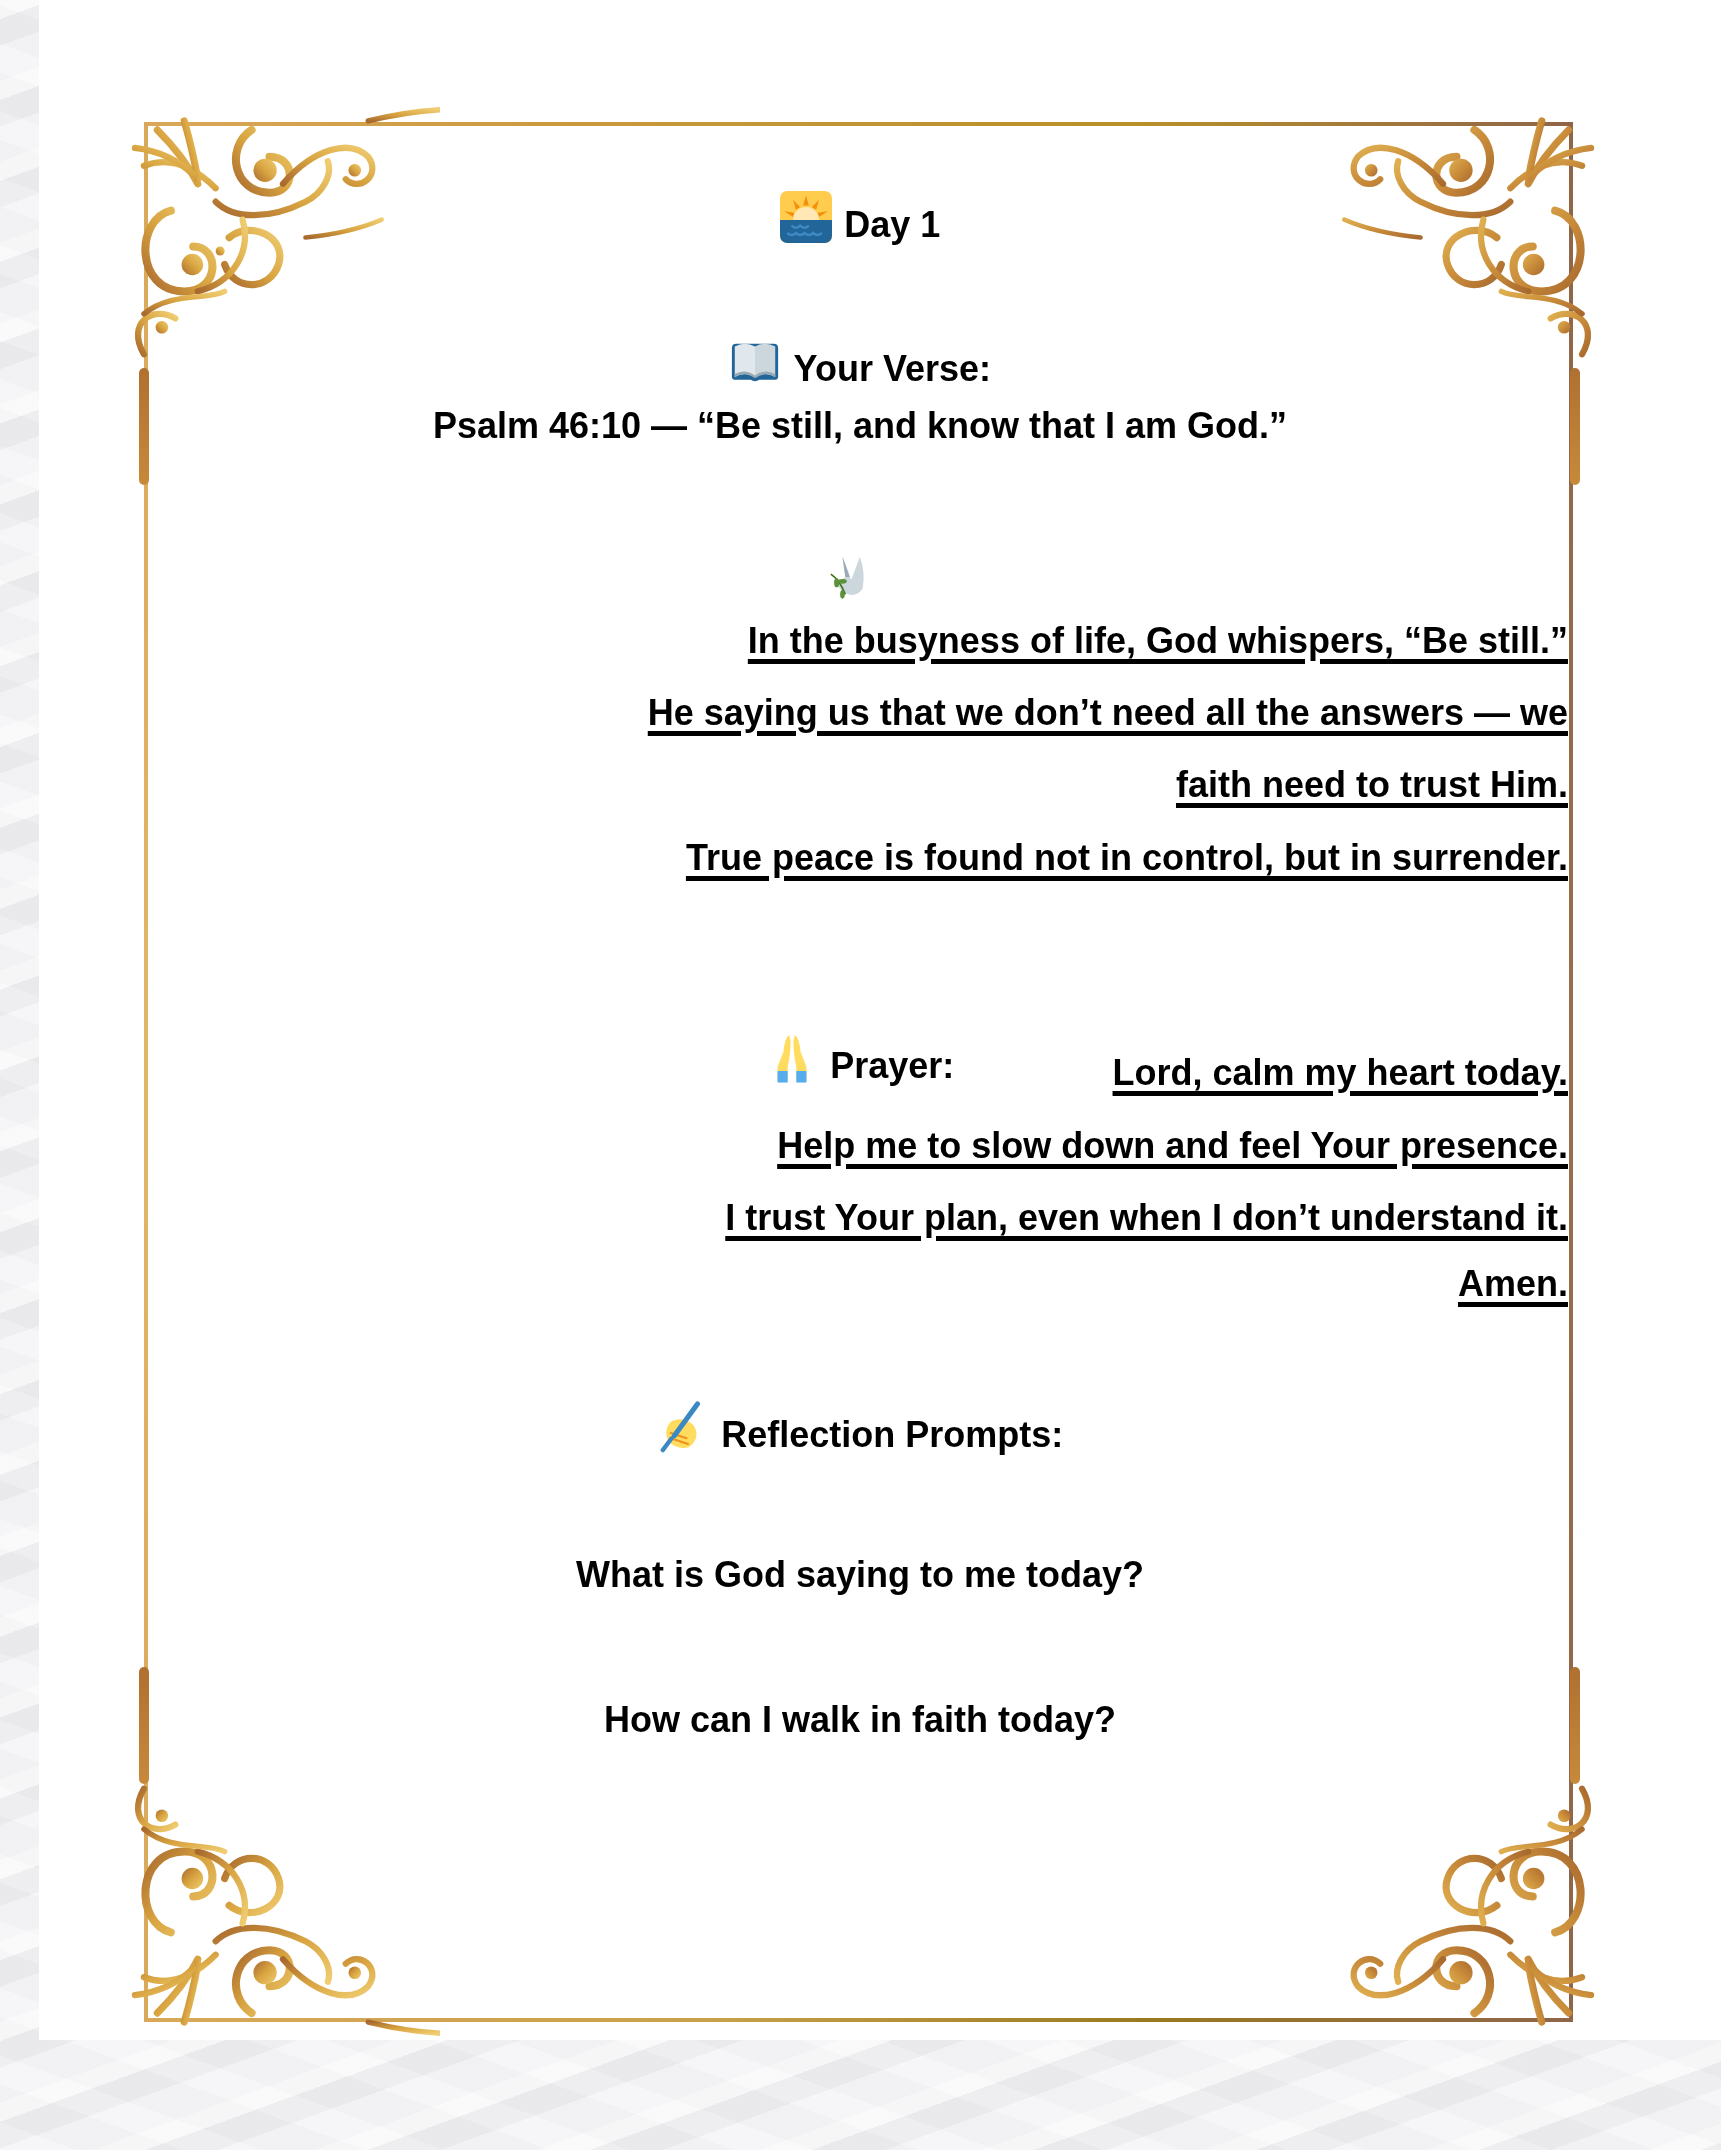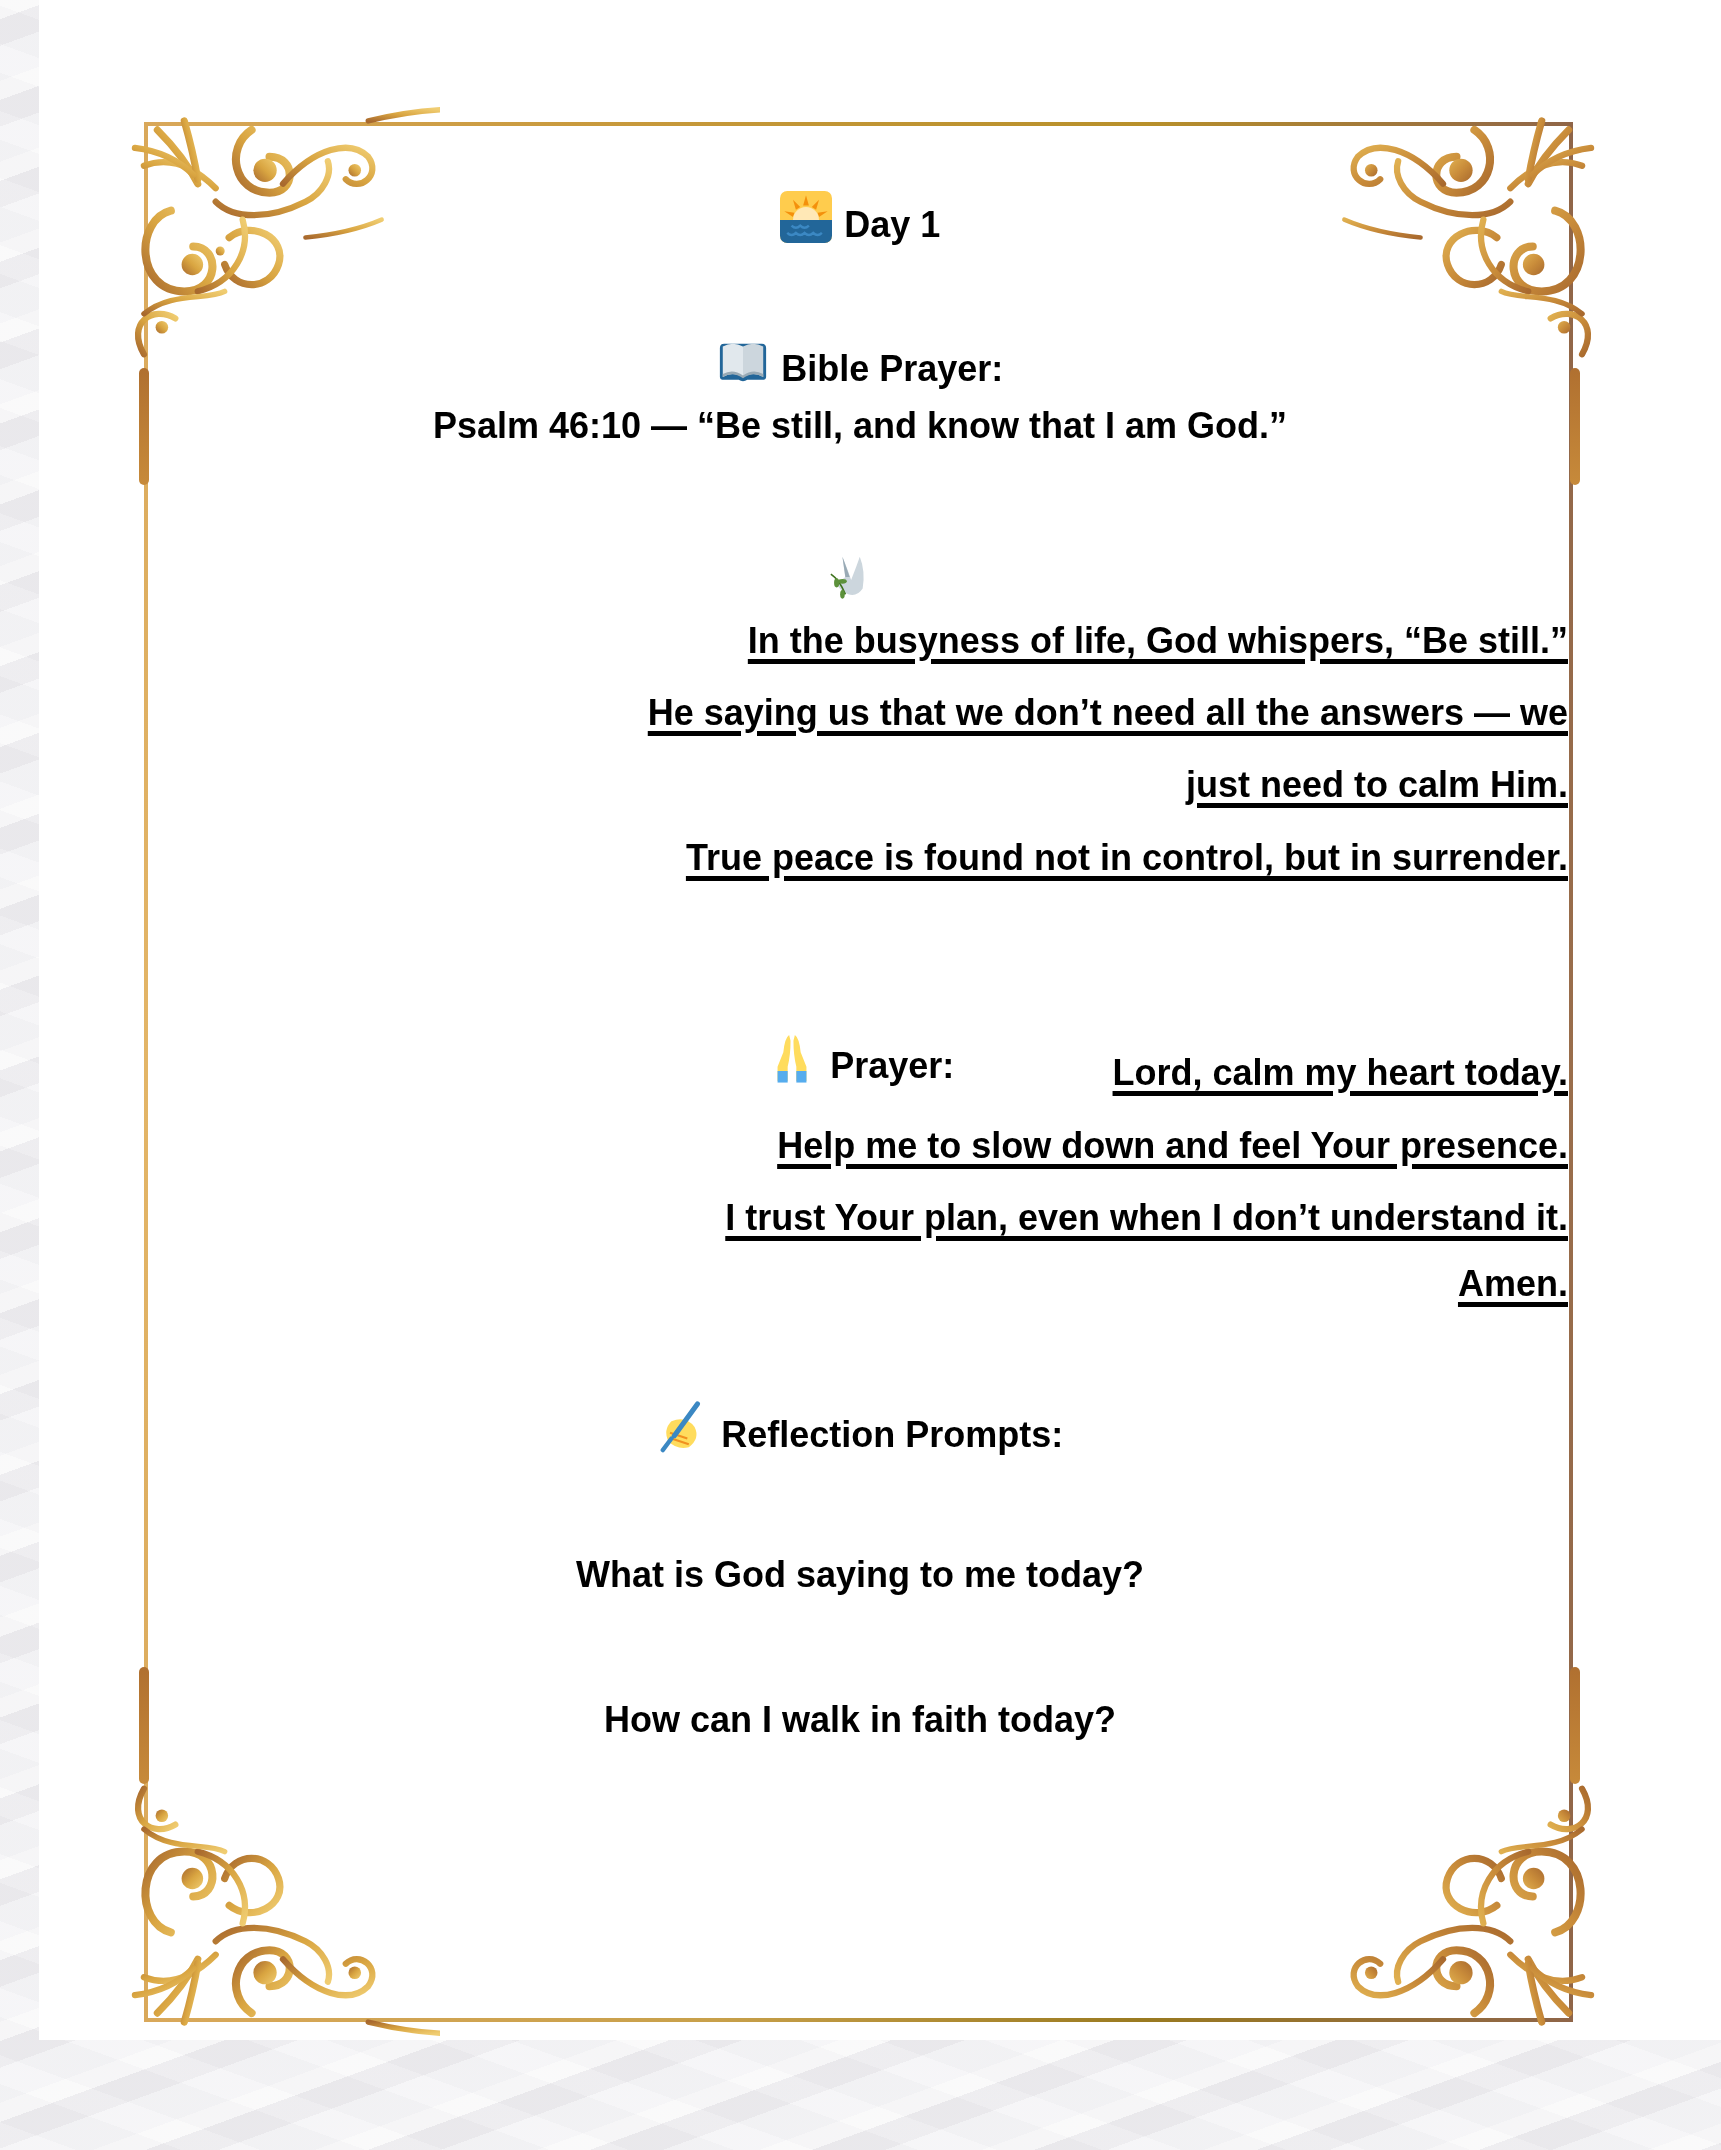--- a/index.html
+++ b/index.html
@@ -208,39 +208,39 @@
   </div>
 
   <div class="row" style="top:335px;">
     <span class="emoji">
       <svg viewBox="0 0 36 36">
         <path d="M2 9 Q2 6 5 6 H31 Q34 6 34 9 V29 Q34 31 31 31 H21 Q18 33 15 31 H5 Q2 31 2 29 Z" fill="#226699"></path>
         <path d="M4 8 Q11 4 18 8 V29 Q11 25 4 29 Z" fill="#e1e8ed"></path>
         <path d="M18 8 Q25 4 32 8 V29 Q25 25 18 29 Z" fill="#ccd6dd"></path>
         <path d="M4 27 Q11 23 18 28 Q25 23 32 27 V29 Q25 25 18 30 Q11 25 4 29 Z" fill="#99aab5"></path>
       </svg>
-    </span><span>Bible Prayer:</span>
+    </span><span>Your Verse:</span>
   </div>
   <div class="row" style="top:408px;">Psalm 46:10 — “Be still, and know that I am God.”</div>
 
   <div class="row" style="top:551px;">
     <span class="emoji">
       <svg viewBox="0 0 36 36">
         <path d="M10 4 Q14 14 16 20 Q20 10 22 4 Q26 14 24 26 Q20 32 14 30 Q8 28 6 22 Q10 20 12 18 Z" fill="#ccd6dd"></path>
         <path d="M10 4 Q13 12 15 18 L12 18 Z" fill="#99aab5"></path>
         <path d="M2 16 Q8 20 12 30" stroke="#3e721d" stroke-width="1.2" fill="none"></path>
         <ellipse cx="6" cy="22" rx="1.8" ry="3.2" fill="#5c913b"></ellipse>
         <ellipse cx="10" cy="21" rx="3" ry="1.6" fill="#5c913b"></ellipse>
         <ellipse cx="10" cy="30" rx="1.6" ry="3" fill="#5c913b"></ellipse>
       </svg>
     </span>
   </div>
   <div class="row italic" style="top:623px;">In the busyness of life, God whispers, “Be still.”</div>
   <div class="row italic" style="top:695px;">He saying us that we don’t need all the answers — we</div>
-  <div class="row italic" style="top:767px;">just need to calm Him.</div>
+  <div class="row italic" style="top:767px;">faith need to trust Him.</div>
   <div class="row italic" style="top:840px;">True peace is found not in control, but in surrender.</div>
 
   <div class="row" style="top:1032px;">
     <span class="emoji">
       <svg viewBox="0 0 36 36">
         <path d="M16 2 Q13 4 12 14 L8 24 V34 H15 V24 Q17 16 17 6 Z" fill="#ffdc5d"></path>
         <path d="M20 2 Q23 4 24 14 L28 24 V34 H21 V24 Q19 16 19 6 Z" fill="#ffdc5d"></path>
         <rect x="8" y="27" width="7" height="8" fill="#55acee"></rect>
         <rect x="21" y="27" width="7" height="8" fill="#55acee"></rect>
       </svg>

